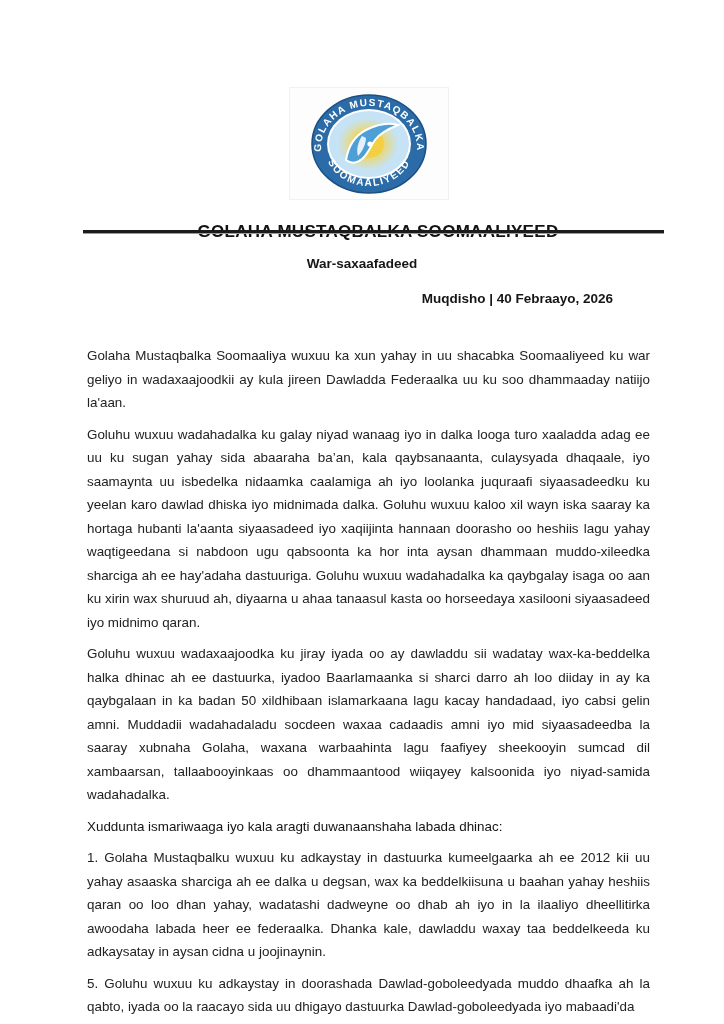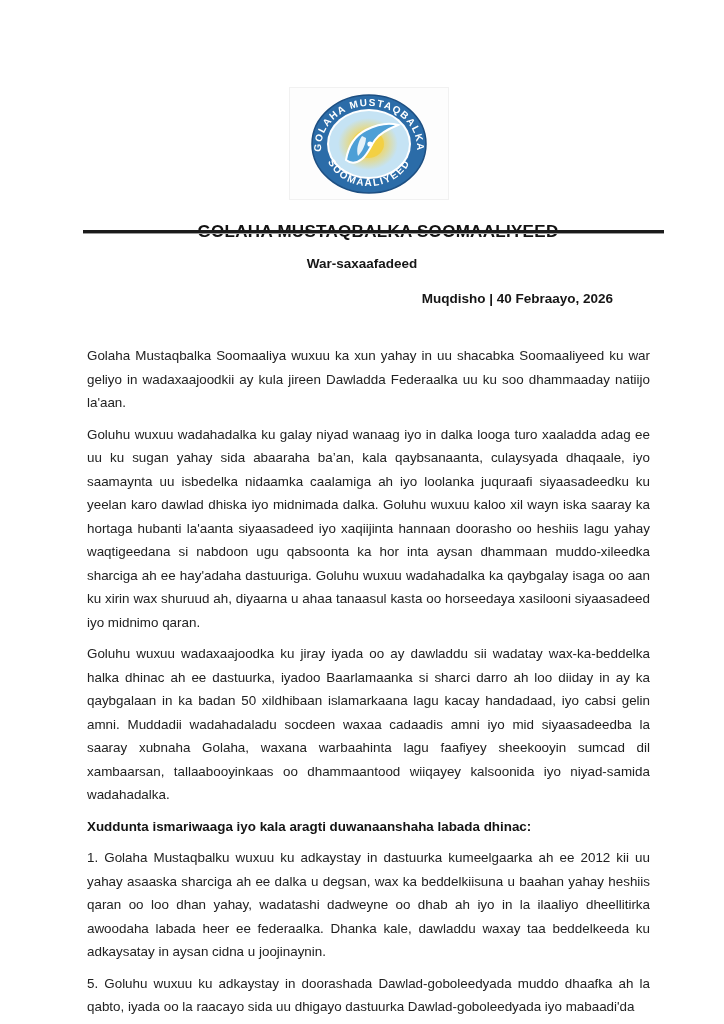--- a/index.html
+++ b/index.html
@@ -27,21 +27,21 @@
   .dateline{
     position:absolute;top:291px;left:86px;width:527px;
     text-align:right;font-size:13.5px;font-weight:bold;color:#161616;
   }
   .body-col{
     position:absolute;top:336px;left:87px;width:563px;
     font-size:13.4px;line-height:23.5px;color:#222222;
     text-align:justify;
   }
   .body-col p{margin:8px 0 5px 0;}
-  .body-col p.section-heading{font-weight:bold;color:#141414;text-align:left;}
+  .body-col p.section-heading{font-weight:normal;color:#141414;text-align:left;}
   svg text{font-family:"Liberation Sans", sans-serif;}
 </style>
 </head>
 <body>
 
 <div class="page">
 
   <div class="logo-box">
     <svg width="130" height="104" viewBox="0 0 130 104">
       <defs>

